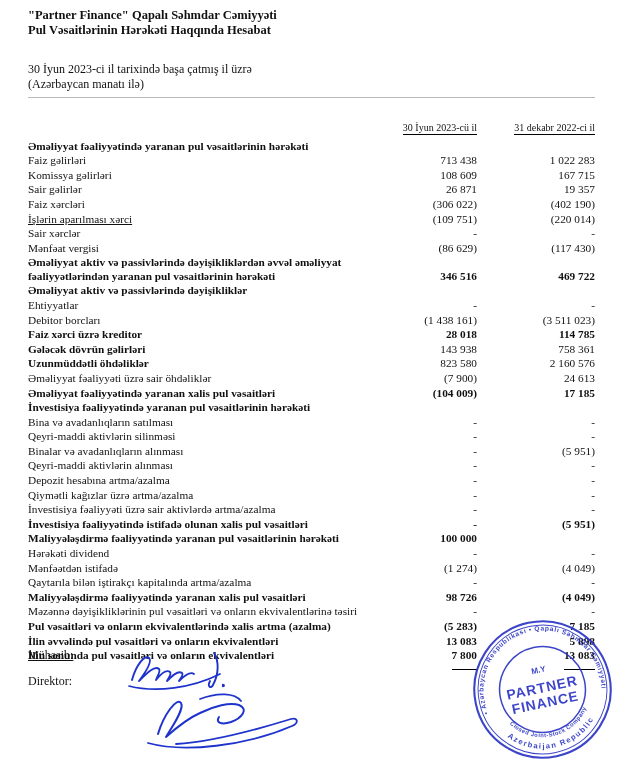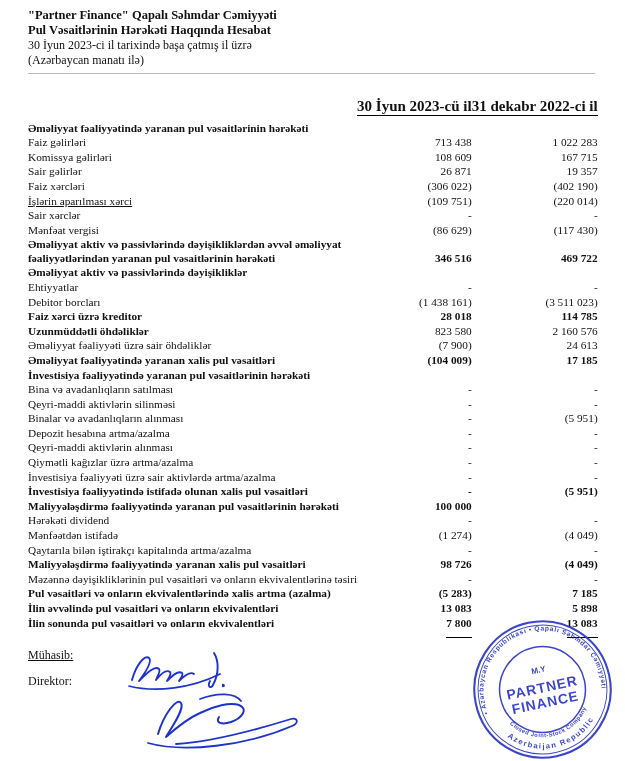--- a/index.html
+++ b/index.html
@@ -7,25 +7,25 @@
   body { font-family: "Liberation Serif", serif; color:#111; }
   .page {
     position: relative; width: 625px; height: 761px;
     background: #ffffff; overflow: hidden; margin: 0 auto;
   }
   .inner { padding: 8px 30px 0 28px; }
 
   .header { border-bottom: 1px solid #b9b9b9; padding-bottom: 5px; }
   .header .company { font-weight: bold; font-size: 12.5px; line-height: 15px; }
   .header .title   { font-weight: bold; font-size: 12.5px; line-height: 15px; }
-  .header .period  { font-size: 12px; line-height: 15px; }
+  .header .period  { font-size: 12px; line-height: 15px; margin-top: 24px; }
   .header .currency{ font-size: 12px; line-height: 15px; }
 
   table.cf { width: 100%; border-collapse: collapse; margin-top: 24px; }
-  table.cf th { font-size: 15px; font-weight: bold; text-align: right; padding: 0 0 6px 0; vertical-align: bottom; }
+  table.cf th { font-size: 10px; font-weight: normal; text-align: right; padding: 0 0 6px 0; vertical-align: bottom; }
   table.cf th .th-u { border-bottom: 1px solid #000; padding-bottom: 1px; white-space: nowrap; }
   table.cf td { font-size: 11.3px; line-height: 13.4px; padding: 0.6px 0; vertical-align: bottom; }
   td.c-label { padding-right: 6px; white-space: nowrap; }
   tr.wrap td.c-label { white-space: normal; }
   td.c-v1, th.c-v1 { width: 114px; text-align: right; padding-right: 14px; white-space: nowrap; }
   td.c-v2, th.c-v2 { width: 118px; text-align: right; white-space: nowrap; }
   tr.bold { font-weight: bold; margin-top: 24px; }
   tr.bold-label td.c-label { font-weight: bold; }
   tr.u-label td.c-label { text-decoration: underline; }
   tr.u-values .val { border-bottom: 1.2px solid #000; padding-bottom: 8px; }
@@ -128,20 +128,25 @@
       <td class="c-label">Debitor borcları</td>
       <td class="c-v1"><span class="val">(1 438 161)</span></td>
       <td class="c-v2"><span class="val">(3 511 023)</span></td>
     </tr>
           <tr class="bold">
       <td class="c-label">Faiz xərci üzrə kreditor</td>
       <td class="c-v1"><span class="val">28 018</span></td>
       <td class="c-v2"><span class="val">114 785</span></td>
     </tr>
           <tr class="bold-label">
+      <td class="c-label">Gələcək dövrün gəlirləri</td>
+      <td class="c-v1"><span class="val">143 938</span></td>
+      <td class="c-v2"><span class="val">758 361</span></td>
+    </tr>
+          <tr class="bold-label">
       <td class="c-label">Uzunmüddətli öhdəliklər</td>
       <td class="c-v1"><span class="val">823 580</span></td>
       <td class="c-v2"><span class="val">2 160 576</span></td>
     </tr>
           <tr>
       <td class="c-label">Əməliyyat fəaliyyəti üzrə sair öhdəliklər</td>
       <td class="c-v1"><span class="val">(7 900)</span></td>
       <td class="c-v2"><span class="val">24 613</span></td>
     </tr>
           <tr class="bold">
@@ -163,26 +168,26 @@
       <td class="c-label">Qeyri-maddi aktivlərin silinməsi</td>
       <td class="c-v1"><span class="val">-</span></td>
       <td class="c-v2"><span class="val">-</span></td>
     </tr>
           <tr>
       <td class="c-label">Binalar və avadanlıqların alınması</td>
       <td class="c-v1"><span class="val">-</span></td>
       <td class="c-v2"><span class="val">(5 951)</span></td>
     </tr>
           <tr>
+      <td class="c-label">Qeyri-maddi aktivlərin alınması</td>
+      <td class="c-v1"><span class="val">-</span></td>
+      <td class="c-v2"><span class="val">-</span></td>
+    </tr>
+          <tr>
       <td class="c-label">Depozit hesabına artma/azalma</td>
-      <td class="c-v1"><span class="val">-</span></td>
-      <td class="c-v2"><span class="val">-</span></td>
-    </tr>
-          <tr>
-      <td class="c-label">Qeyri-maddi aktivlərin alınması</td>
       <td class="c-v1"><span class="val">-</span></td>
       <td class="c-v2"><span class="val">-</span></td>
     </tr>
           <tr>
       <td class="c-label">Qiymətli kağızlar üzrə artma/azalma</td>
       <td class="c-v1"><span class="val">-</span></td>
       <td class="c-v2"><span class="val">-</span></td>
     </tr>
           <tr>
       <td class="c-label">İnvestisiya fəaliyyəti üzrə sair aktivlərdə artma/azalma</td>

